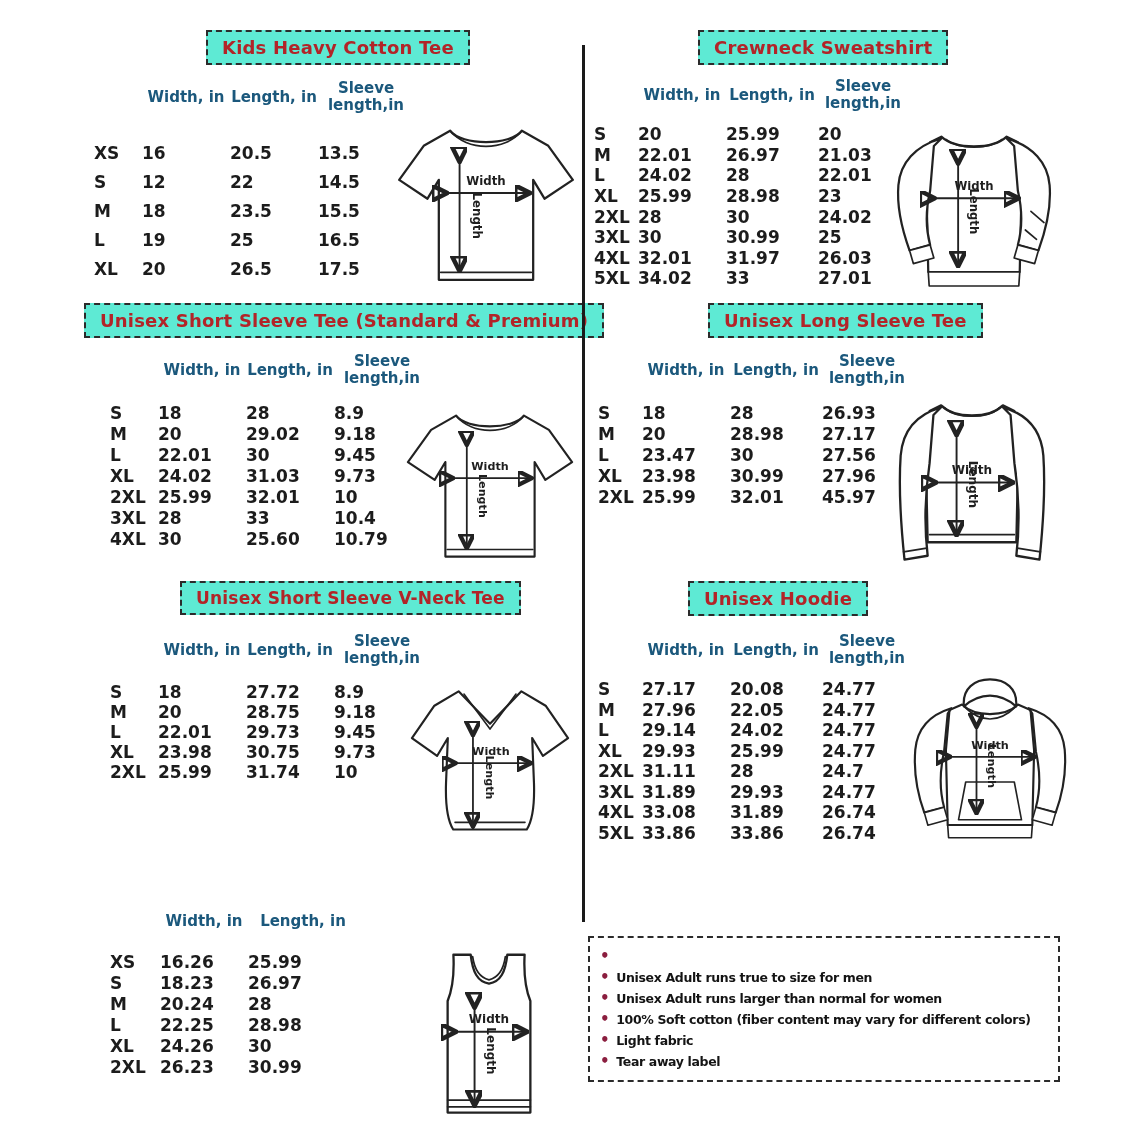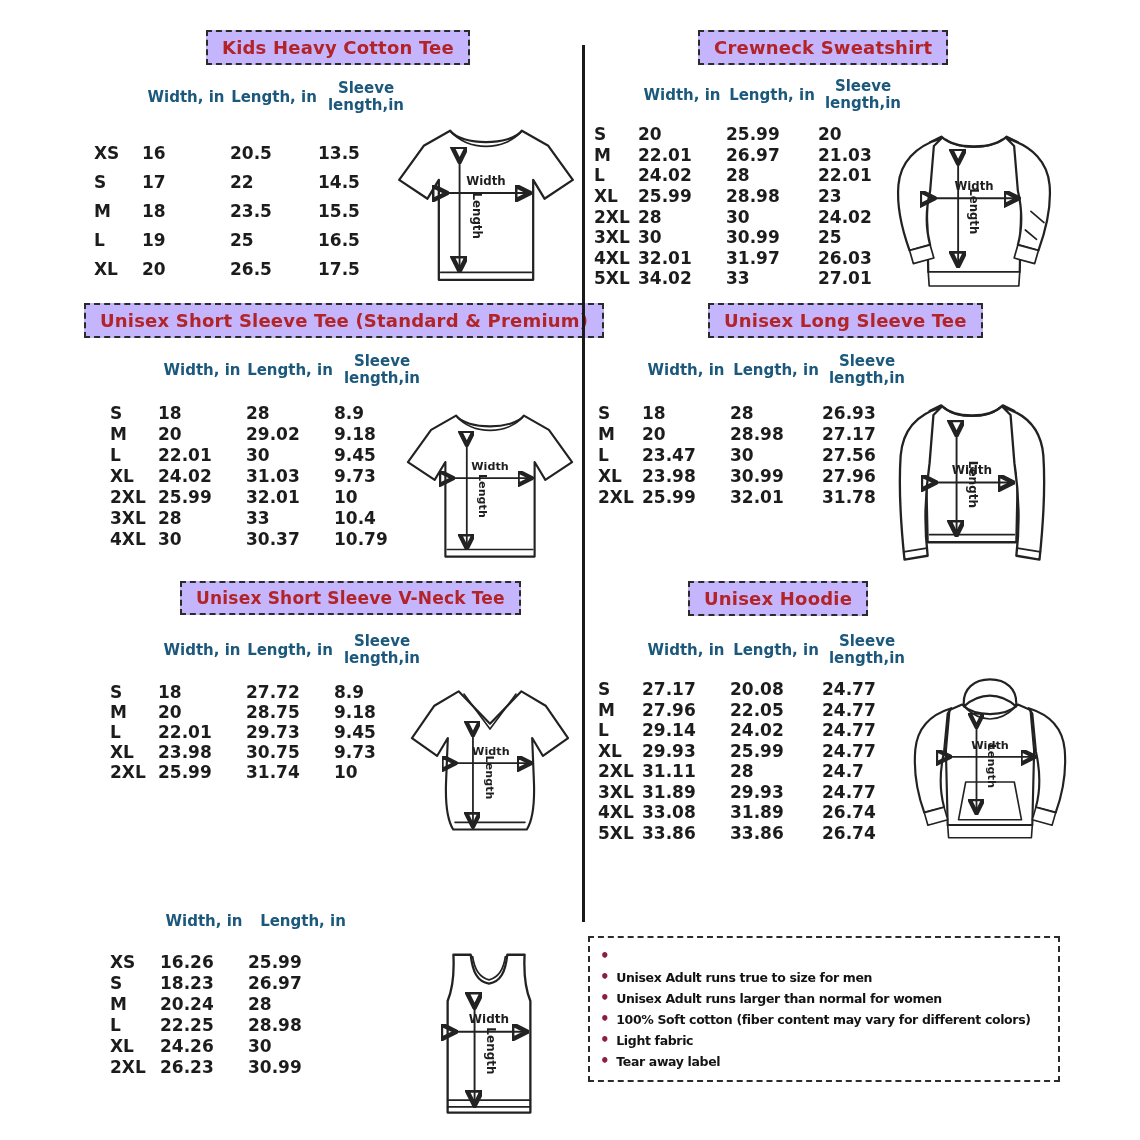--- a/index.html
+++ b/index.html
@@ -3,21 +3,21 @@
 <meta charset="utf-8">
 <style>
   html,body{margin:0;padding:0;}
   body{
     width:1140px;height:1140px;position:relative;background:#ffffff;
     font-family:"DejaVu Sans","Liberation Sans",sans-serif;color:var(--ink,#1c1c1c);
     overflow:hidden;
   }
   .section{position:absolute;}
   .title-box{
-    position:absolute;top:0;border:2px dashed #2b2b2b;background:#c4b5fd;
+    position:absolute;top:0;border:2px dashed #2b2b2b;background:#5eead4;
     padding:5px 14px;font-size:18px;font-weight:700;color:var(--red,#b22428);
     white-space:nowrap;letter-spacing:.2px;
   }
   .size-table{position:absolute;}
   .trow{display:grid;grid-template-columns:var(--cols);align-items:center;height:var(--rh,21px);}
   .thead{height:auto;margin-bottom:var(--hgap,14px);align-items:center;}
   .tcell{font-weight:700;font-size:17px;color:var(--ink,#1c1c1c);line-height:1;}
   .hcell{color:var(--blue,#1b587c);font-size:15px;text-align:center;line-height:1.15;white-space:normal;}
   .size-col{font-size:17px;}
   .garment{position:absolute;}
@@ -48,21 +48,21 @@
         <span class="tcell hcell">Sleeve length,in</span>
       </div>
       <div class="trow">
         <span class="tcell size-col">XS</span>
         <span class="tcell vcell">16</span>
         <span class="tcell vcell">20.5</span>
         <span class="tcell vcell">13.5</span>
       </div>
       <div class="trow">
         <span class="tcell size-col">S</span>
-        <span class="tcell vcell">17</span>
+        <span class="tcell vcell">12</span>
         <span class="tcell vcell">22</span>
         <span class="tcell vcell">14.5</span>
       </div>
       <div class="trow">
         <span class="tcell size-col">M</span>
         <span class="tcell vcell">18</span>
         <span class="tcell vcell">23.5</span>
         <span class="tcell vcell">15.5</span>
       </div>
       <div class="trow">
@@ -214,21 +214,21 @@
       </div>
       <div class="trow">
         <span class="tcell size-col">3XL</span>
         <span class="tcell vcell">28</span>
         <span class="tcell vcell">33</span>
         <span class="tcell vcell">10.4</span>
       </div>
       <div class="trow">
         <span class="tcell size-col">4XL</span>
         <span class="tcell vcell">30</span>
-        <span class="tcell vcell">30.37</span>
+        <span class="tcell vcell">25.60</span>
         <span class="tcell vcell">10.79</span>
       </div>
     </div>
   <svg class="garment" viewBox="0 0 200 195" style="left:315px;top:93px;width:190px;height:174px;">
     <defs>
         <marker id="ah3" markerWidth="9" markerHeight="9" refX="6.5" refY="4" orient="auto">
           <path d="M0,0 L8,4 L0,8 Z" fill="#1f1f1f" stroke="none"></path>
         </marker>
       </defs>
     <path class="fillw" d="M62,22 L34,38 L8,74 L38,94 L50,74 L50,180 L150,180 L150,74 L162,94 L192,74 L166,38 L138,22 C126,38 74,38 62,22 Z"></path>
@@ -271,21 +271,21 @@
       <div class="trow">
         <span class="tcell size-col">XL</span>
         <span class="tcell vcell">23.98</span>
         <span class="tcell vcell">30.99</span>
         <span class="tcell vcell">27.96</span>
       </div>
       <div class="trow">
         <span class="tcell size-col">2XL</span>
         <span class="tcell vcell">25.99</span>
         <span class="tcell vcell">32.01</span>
-        <span class="tcell vcell">31.78</span>
+        <span class="tcell vcell">45.97</span>
       </div>
     </div>
   <svg class="garment" viewBox="0 0 240 195" style="left:262px;top:85px;width:240px;height:188px;">
     <defs>
         <marker id="ah4" markerWidth="9" markerHeight="9" refX="6.5" refY="4" orient="auto">
           <path d="M0,0 L8,4 L0,8 Z" fill="#1f1f1f" stroke="none"></path>
         </marker>
       </defs>
     <path class="fillw" d="M88,18 C102,32 138,32 152,18 L164,24 L168,70 L166,160 L74,160 L72,70 L76,24 Z"></path>
     <path class="fillw" d="M152,20 C180,28 192,46 194,70 C196,100 194,140 190,178 L166,174 C170,140 168,105 164,78 L160,28 Z"></path>

